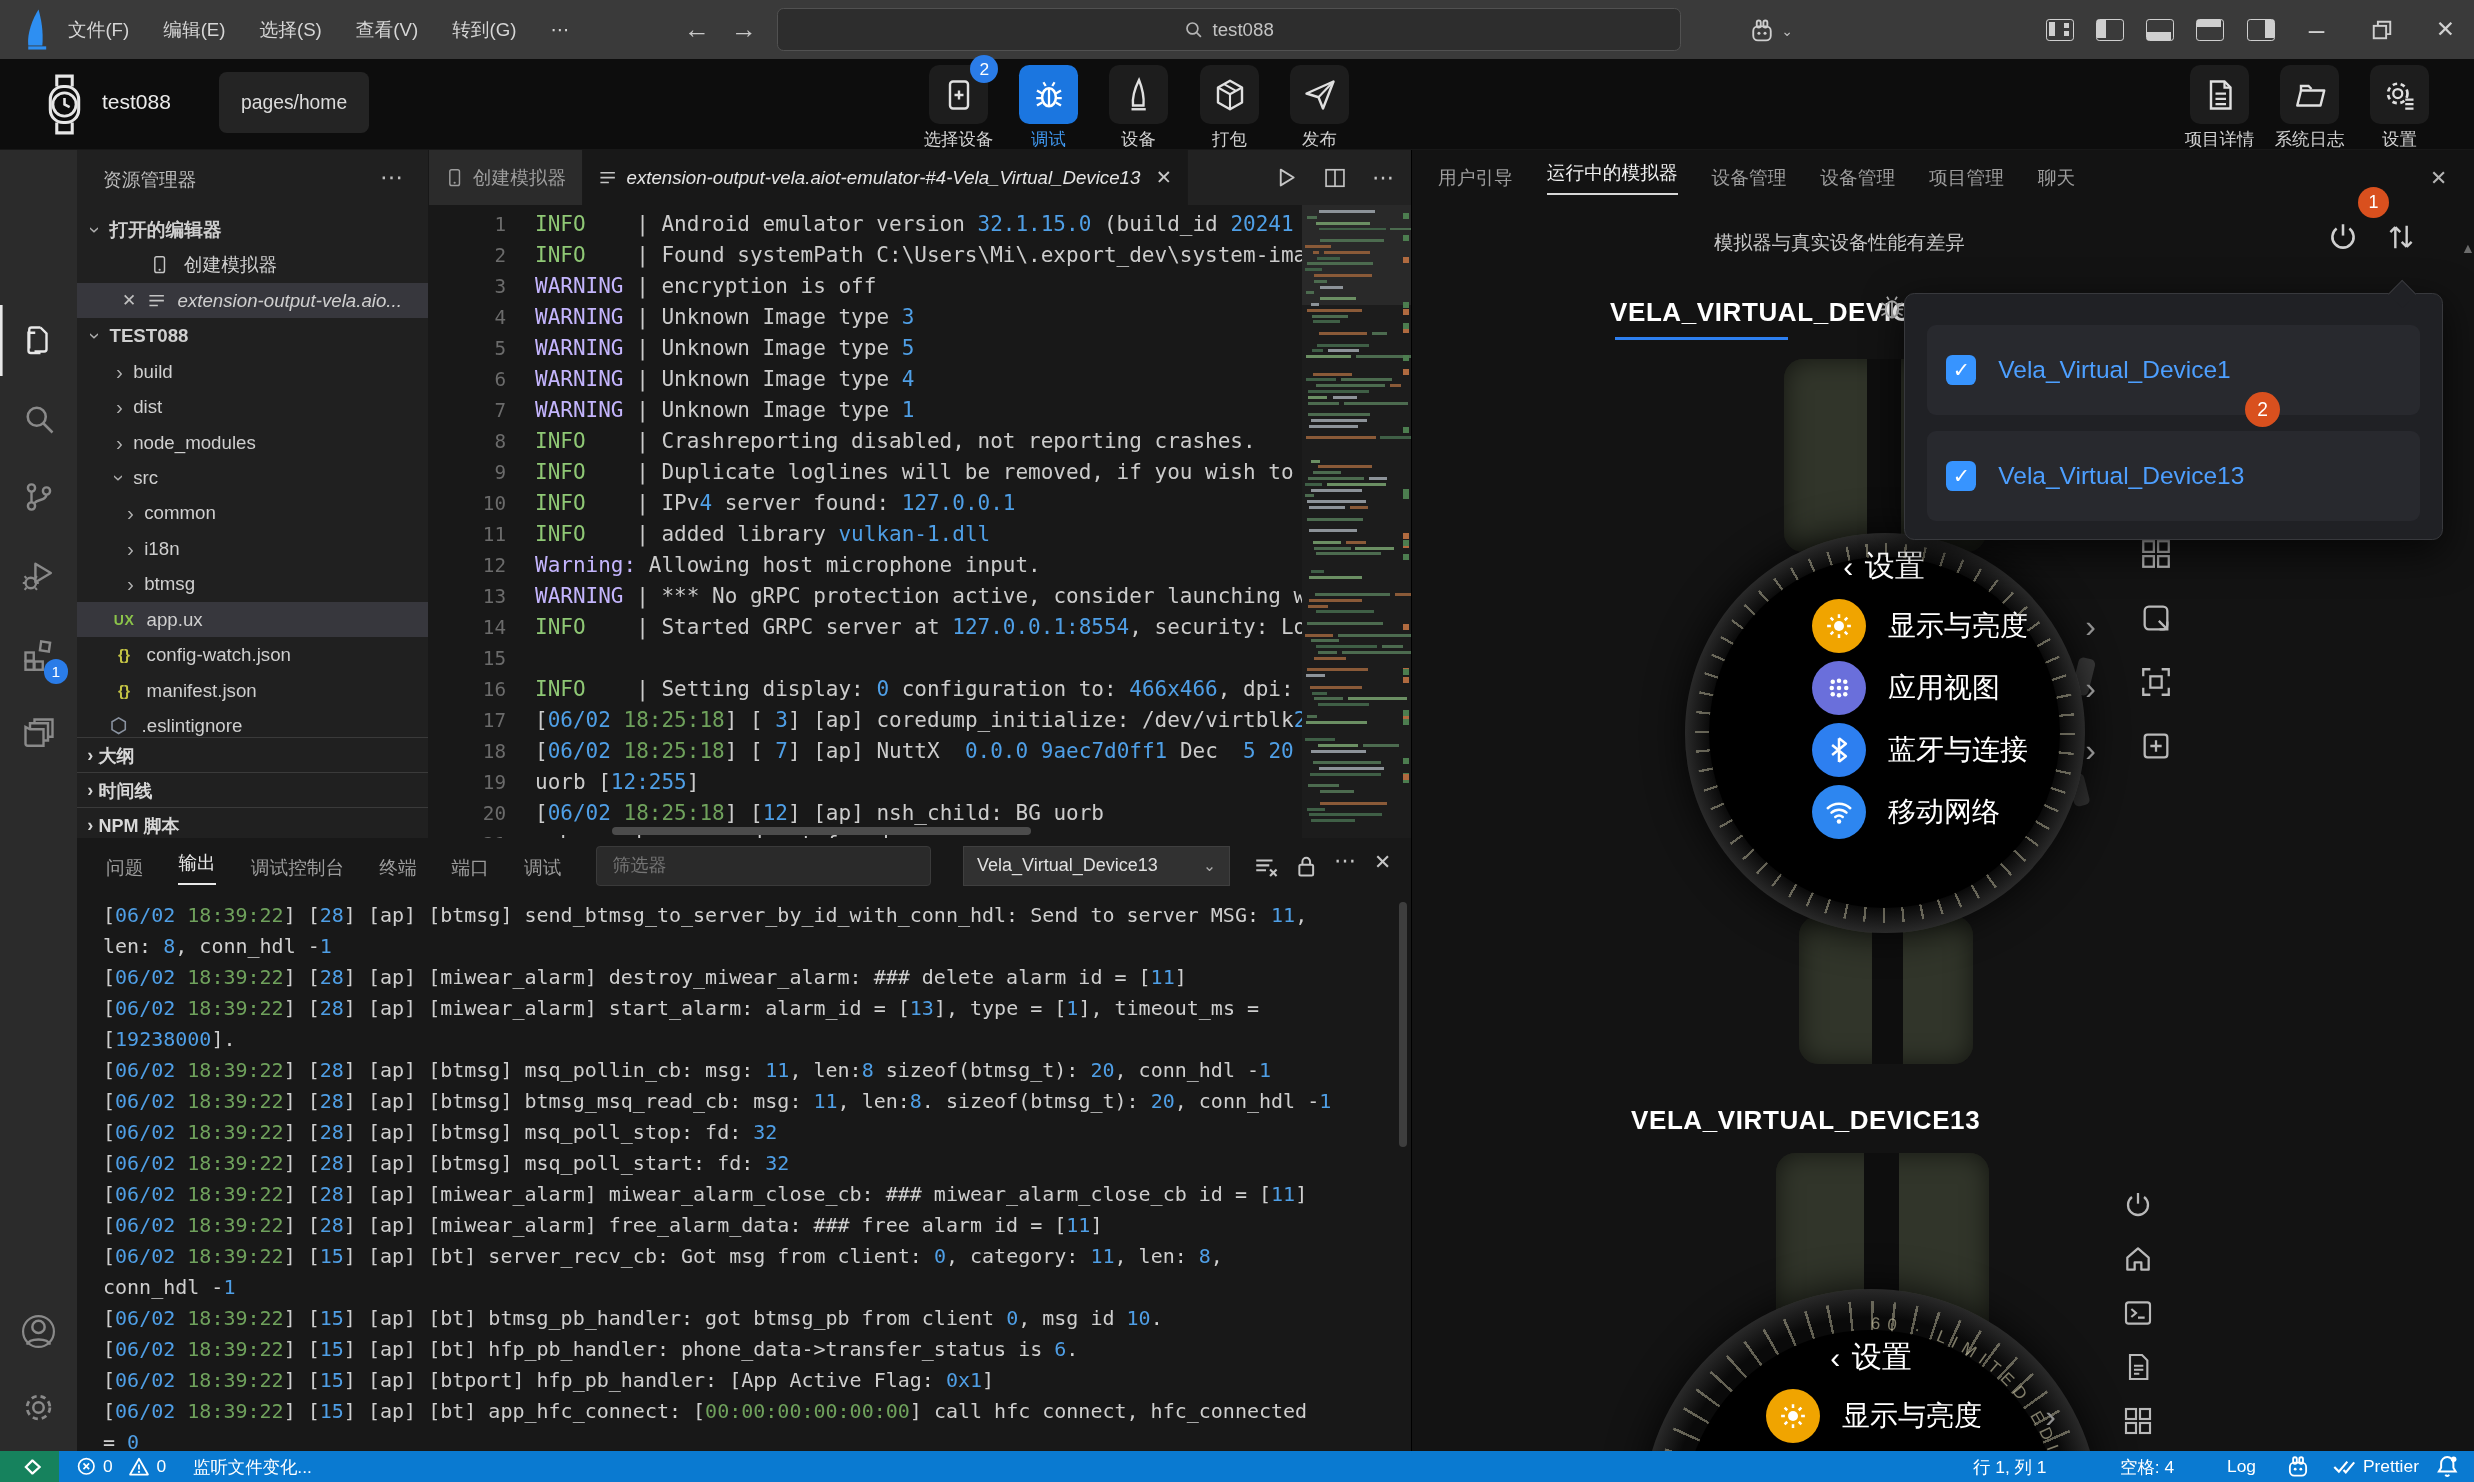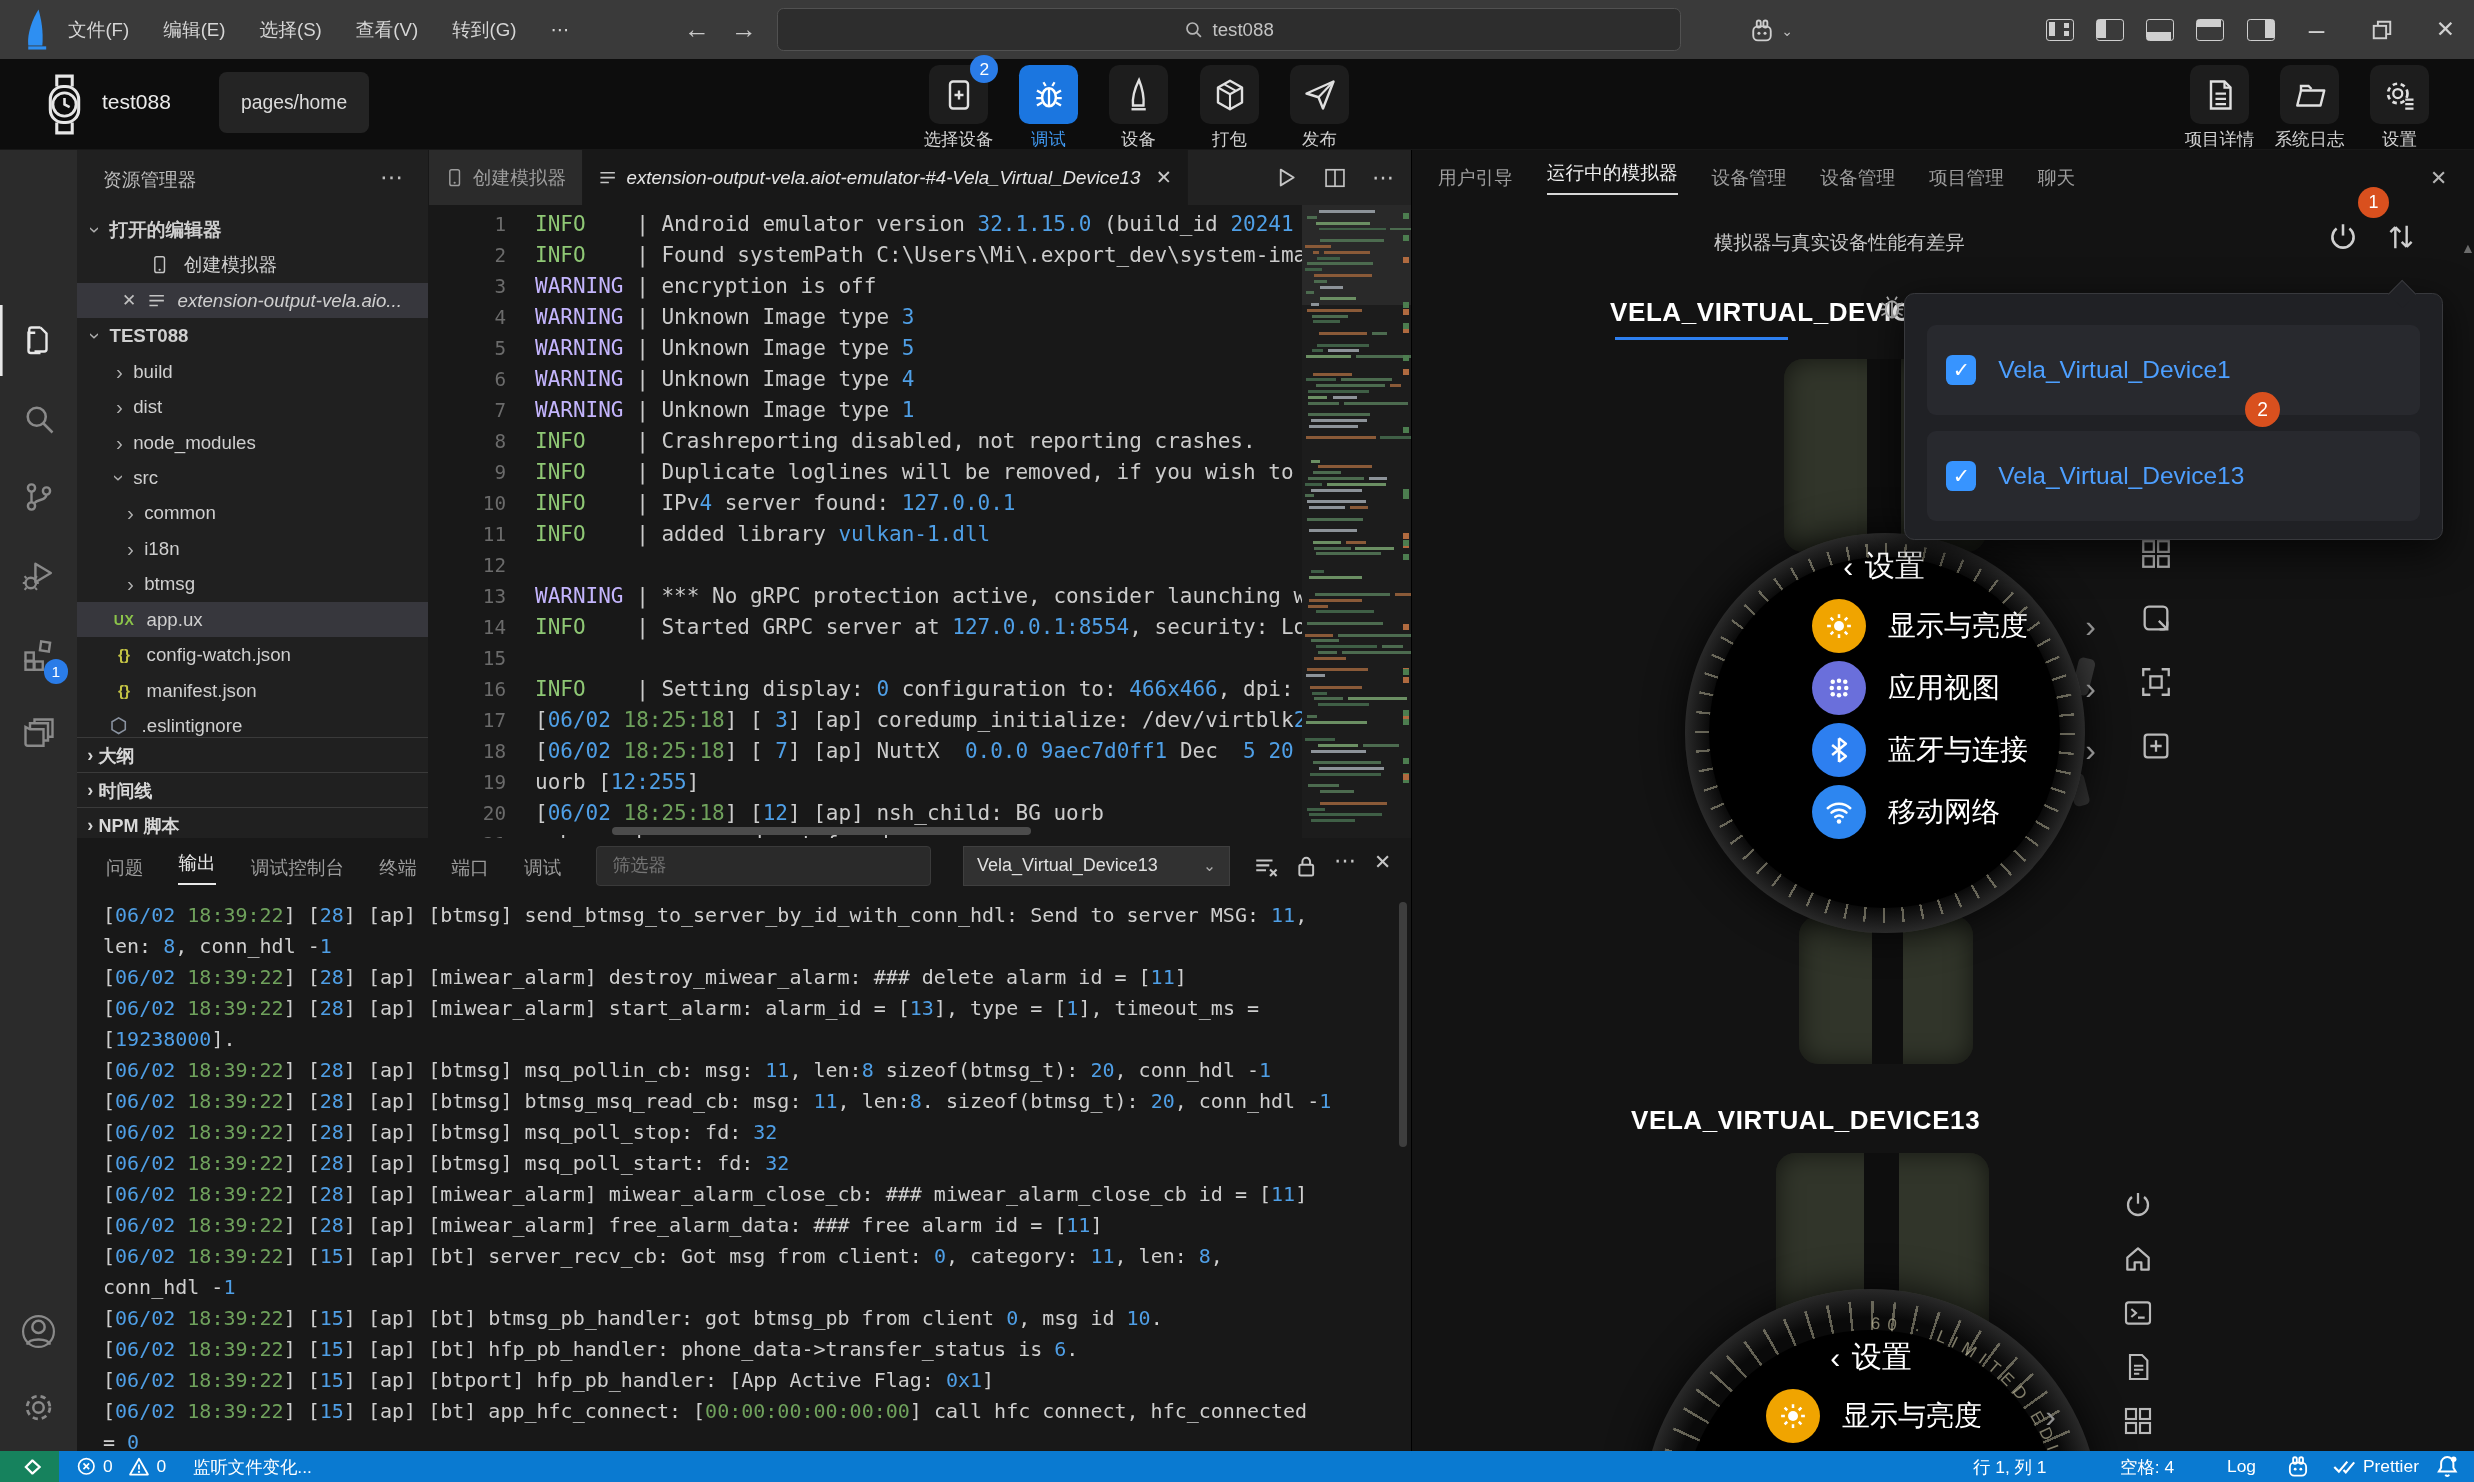--- a/index.html
+++ b/index.html
@@ -448,21 +448,21 @@
         <div class="eline"><span class="lnum">2</span><span><i class="ci">INFO</i>    | Found systemPath C:\Users\Mi\.export_dev\system-ima</span></div>
         <div class="eline"><span class="lnum">3</span><span><i class="cw">WARNING</i> | encryption is off</span></div>
         <div class="eline"><span class="lnum">4</span><span><i class="cw">WARNING</i> | Unknown Image type <i class="cb">3</i></span></div>
         <div class="eline"><span class="lnum">5</span><span><i class="cw">WARNING</i> | Unknown Image type <i class="cb">5</i></span></div>
         <div class="eline"><span class="lnum">6</span><span><i class="cw">WARNING</i> | Unknown Image type <i class="cb">4</i></span></div>
         <div class="eline"><span class="lnum">7</span><span><i class="cw">WARNING</i> | Unknown Image type <i class="cb">1</i></span></div>
         <div class="eline"><span class="lnum">8</span><span><i class="ci">INFO</i>    | Crashreporting disabled, not reporting crashes.</span></div>
         <div class="eline"><span class="lnum">9</span><span><i class="ci">INFO</i>    | Duplicate loglines will be removed, if you wish to</span></div>
         <div class="eline"><span class="lnum">10</span><span><i class="ci">INFO</i>    | IPv<i class="cb">4</i> server found: <i class="cb">127.0.0.1</i></span></div>
         <div class="eline"><span class="lnum">11</span><span><i class="ci">INFO</i>    | added library <i class="cb">vulkan-1.dll</i></span></div>
-        <div class="eline"><span class="lnum">12</span></div>
+        <div class="eline"><span class="lnum">12</span><span><i class="cw">Warning:</i> Allowing host microphone input.</span></div>
         <div class="eline"><span class="lnum">13</span><span><i class="cw">WARNING</i> | *** No gRPC protection active, consider launching w</span></div>
         <div class="eline"><span class="lnum">14</span><span><i class="ci">INFO</i>    | Started GRPC server at <i class="cb">127.0.0.1:8554</i>, security: Lo</span></div>
         <div class="eline"><span class="lnum">15</span></div>
         <div class="eline"><span class="lnum">16</span><span><i class="ci">INFO</i>    | Setting display: <i class="cb">0</i> configuration to: <i class="cb">466x466</i>, dpi:</span></div>
         <div class="eline"><span class="lnum">17</span><span>[<i class="cb">06/02</i> <i class="cg">18:25:18</i>] [ <i class="cb">3</i>] [ap] coredump_initialize: /dev/virtblk<i class="cb">2</i></span></div>
         <div class="eline"><span class="lnum">18</span><span>[<i class="cb">06/02</i> <i class="cg">18:25:18</i>] [ <i class="cb">7</i>] [ap] NuttX  <i class="cb">0.0.0</i> <i class="cb">9aec7d0ff1</i> Dec  <i class="cb">5</i> <i class="cb">20</i></span></div>
         <div class="eline"><span class="lnum">19</span><span>uorb [<i class="cb">12:255</i>]</span></div>
         <div class="eline"><span class="lnum">20</span><span>[<i class="cb">06/02</i> <i class="cg">18:25:18</i>] [<i class="cb">12</i>] [ap] nsh_child: BG uorb</span></div>
         <div class="eline"><span class="lnum">21</span><span>nsh: uorb: command not found</span></div>
       </div>

